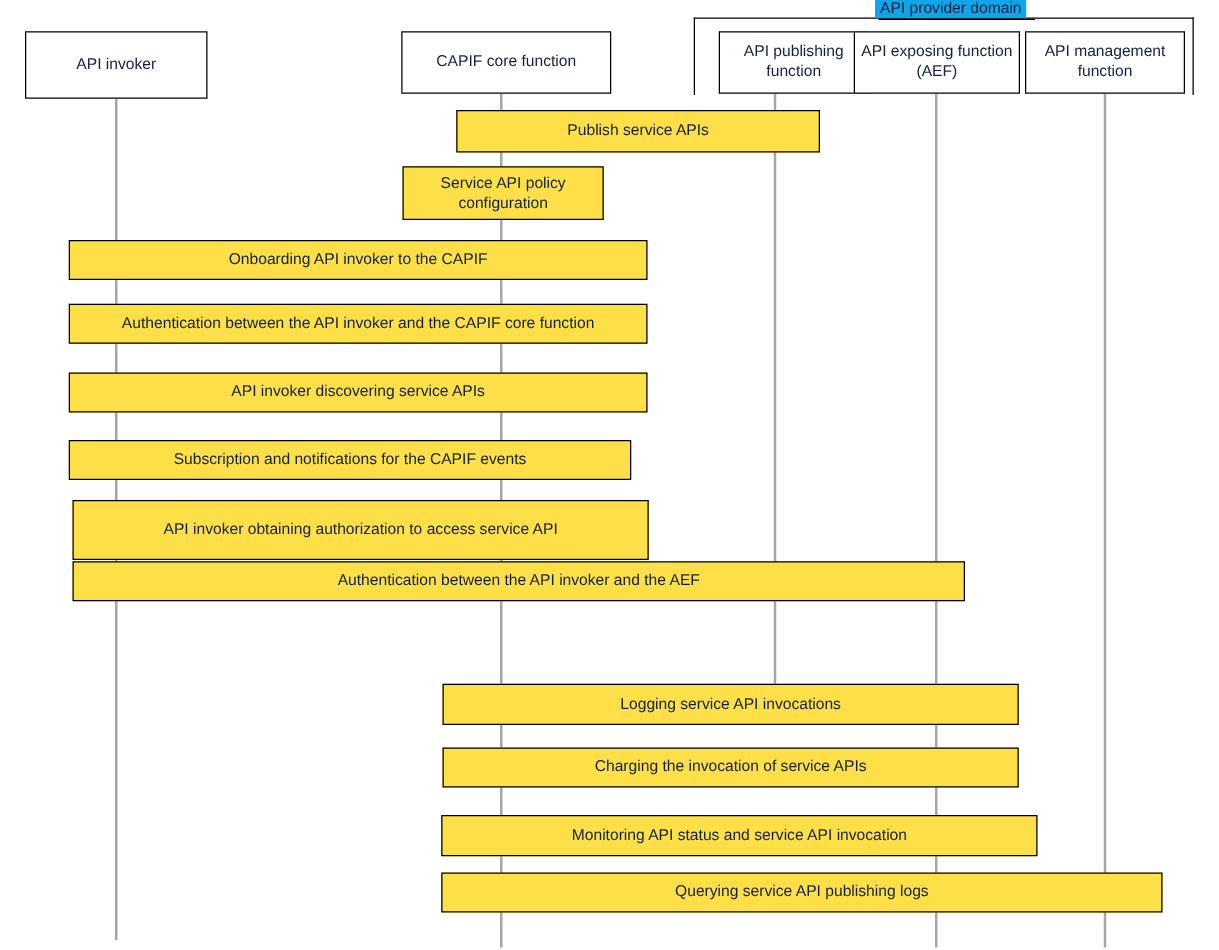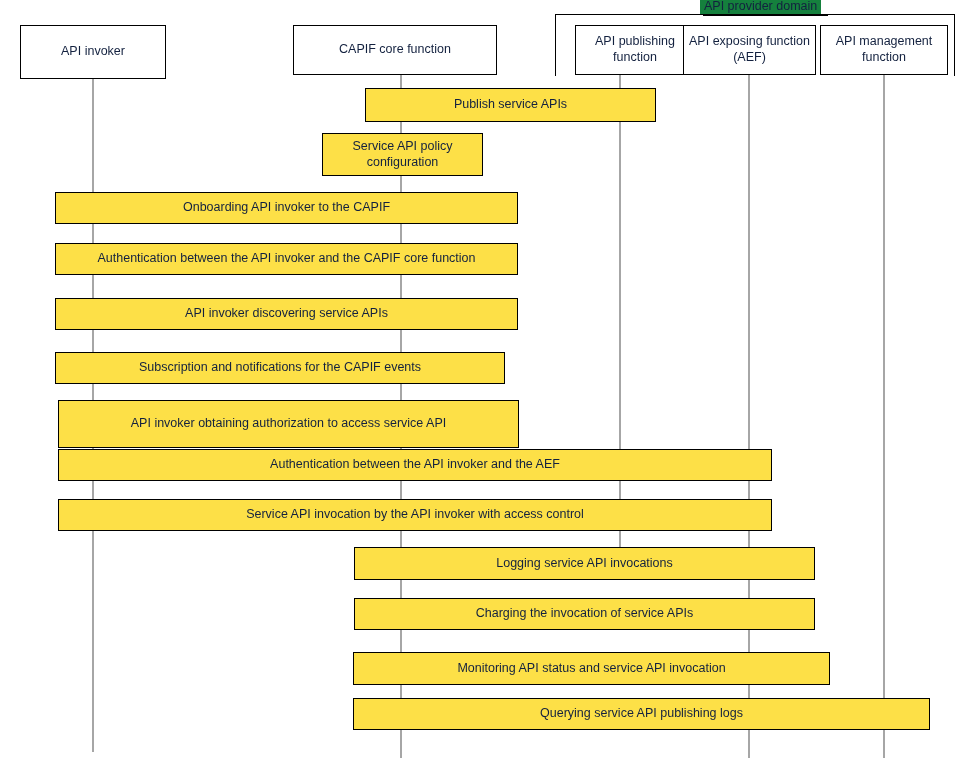--- a/index.html
+++ b/index.html
@@ -63,21 +63,21 @@
     border: 1px solid #000000;
     border-bottom: none;
     background: transparent;
     z-index: 1;
   }
   .domain-label {
     position: absolute;
     color: #13213f;
     font-size: 12.5px;
     line-height: 1.1;
-    background: #15803d;
+    background: #0ea5e9;
     padding: 0 4px;
     white-space: nowrap;
     z-index: 2;
   }
   .domain-underline {
     position: absolute;
     height: 1px;
     background: #000000;
     z-index: 2;
   }
@@ -94,21 +94,21 @@
   <div class="lifeline" style="left:92px;  top:75px; height:677px;"></div>
   <div class="lifeline" style="left:400px; top:75px; height:683px;"></div>
   <div class="lifeline" style="left:619px; top:75px; height:485px;"></div>
   <div class="lifeline" style="left:748px; top:75px; height:683px;"></div>
   <div class="lifeline" style="left:883px; top:75px; height:683px;"></div>
 
   <div class="actor-box" style="left:20px; top:25px; width:146px; height:54px;">
     <span>API invoker</span>
   </div>
 
-  <div class="actor-box" style="left:293px; top:25px; width:204px; height:50px;">
+  <div class="actor-box" style="left:321px; top:25px; width:168px; height:50px;">
     <span>CAPIF core function</span>
   </div>
 
   <div class="actor-box" style="left:560px; top:25px; width:120px; height:50px;margin-left:15px;">
     <span style="white-space:pre-line;">API publishing
 function</span>
   </div>
 
   <div class="actor-box" style="left:683px; top:25px; width:133px; height:50px;">
     <span style="white-space:pre-line;">API exposing function
@@ -146,23 +146,20 @@
   </div>
 
   <div class="step-box" style="left:58px; top:400px; width:461px; height:48px;">
     <span>API invoker obtaining authorization to access service API</span>
   </div>
 
   <div class="step-box" style="left:58px; top:449px; width:714px; height:32px;">
     <span>Authentication between the API invoker and the AEF</span>
   </div>
 
-  <div class="step-box" style="left:58px; top:499px; width:714px; height:32px;">
-    <span>Service API invocation by the API invoker with access control</span>
-  </div>
 
   <div class="step-box" style="left:354px; top:547px; width:461px; height:33px;">
     <span>Logging service API invocations</span>
   </div>
 
   <div class="step-box" style="left:354px; top:598px; width:461px; height:32px;">
     <span>Charging the invocation of service APIs</span>
   </div>
 
   <div class="step-box" style="left:353px; top:652px; width:477px; height:33px;">

